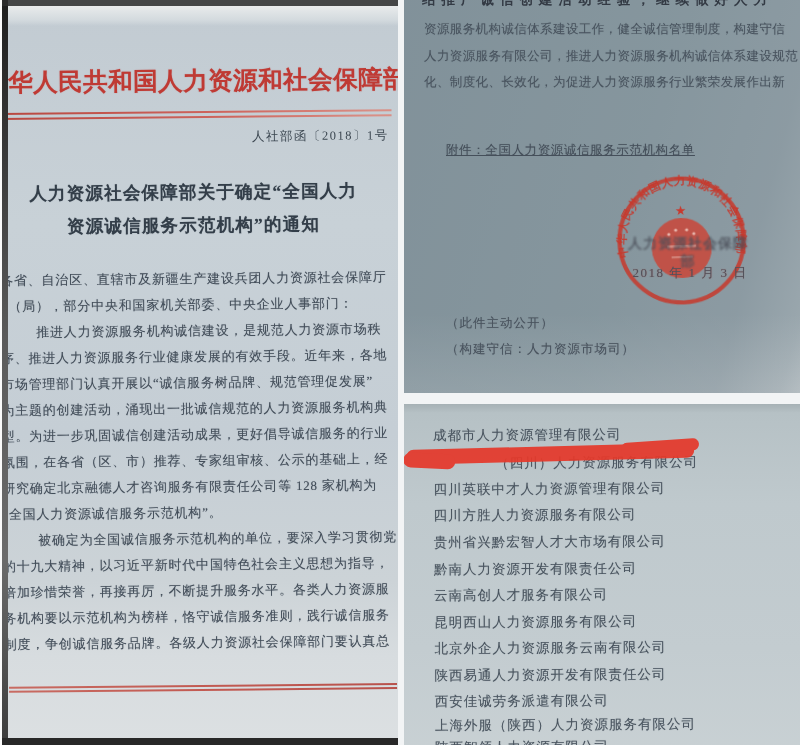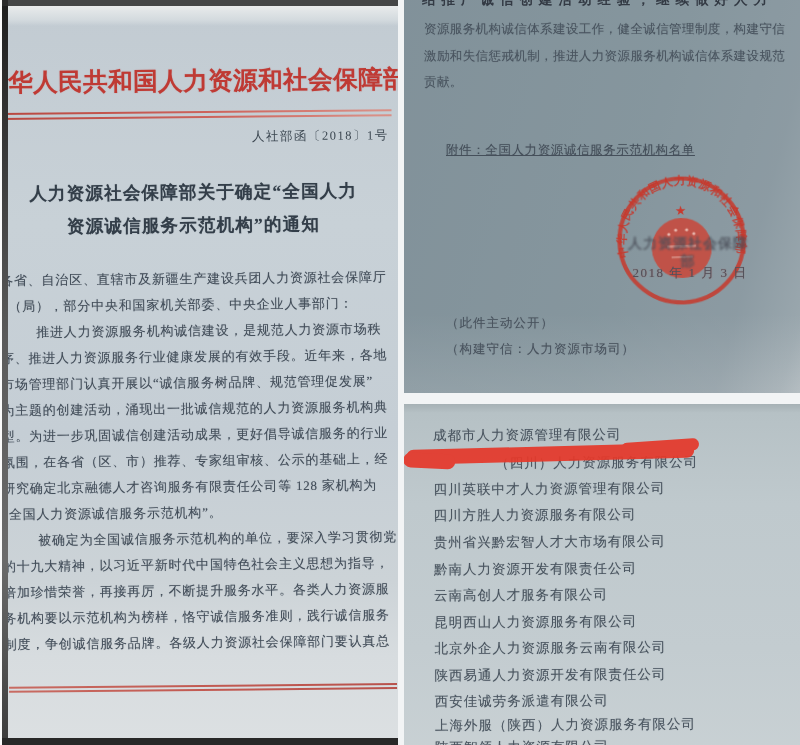--- a/index.html
+++ b/index.html
@@ -115,22 +115,22 @@
     <div class="edge-light-top"></div>
     <div class="edge-dark-bottom"></div>
   </section>
 
   <section class="photo photo-right-top">
     <div class="clipped-top">
       <span>结推广诚信创建活动经验，继续做好人力</span>
     </div>
     <div class="rt-body">
       <div class="rt-line">资源服务机构诚信体系建设工作，健全诚信管理制度，构建守信</div>
-      <div class="rt-line">激励和失信惩戒机制，推进人力资源服务机构诚信体系建设规范</div>
-      <div class="rt-line">贡献。</div>
+      <div class="rt-line">人力资源服务有限公司，推进人力资源服务机构诚信体系建设规范</div>
+      <div class="rt-line">化、制度化、长效化，为促进人力资源服务行业繁荣发展作出新</div>
     </div>
     <div class="attachment">附件：全国人力资源诚信服务示范机构名单</div>
 
     <svg class="seal" viewBox="0 0 135 135">
       <defs>
         <path id="sealArc" d="M 14,85 A 56,56 0 1 1 121,85" fill="none"></path>
       </defs>
       <circle cx="67.5" cy="68.5" r="62" fill="none" stroke="#c7382c" stroke-width="4.2" opacity="0.85"></circle>
       <text font-size="11.5" font-weight="bold" fill="#c7382c" letter-spacing="0.6" opacity="0.9">
         <textPath href="#sealArc" startOffset="2">中华人民共和国人力资源和社会保障部</textPath>

